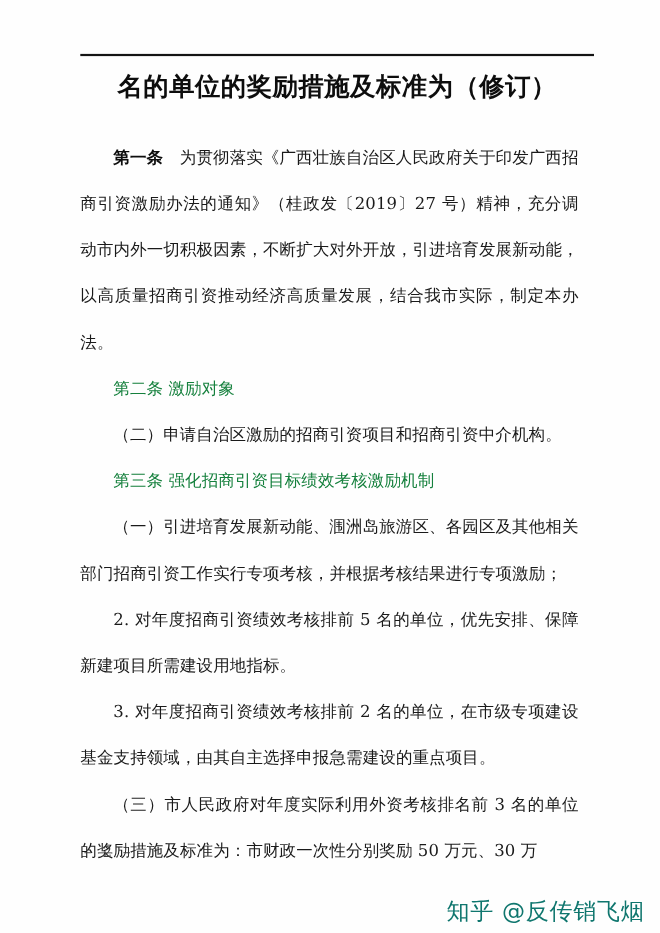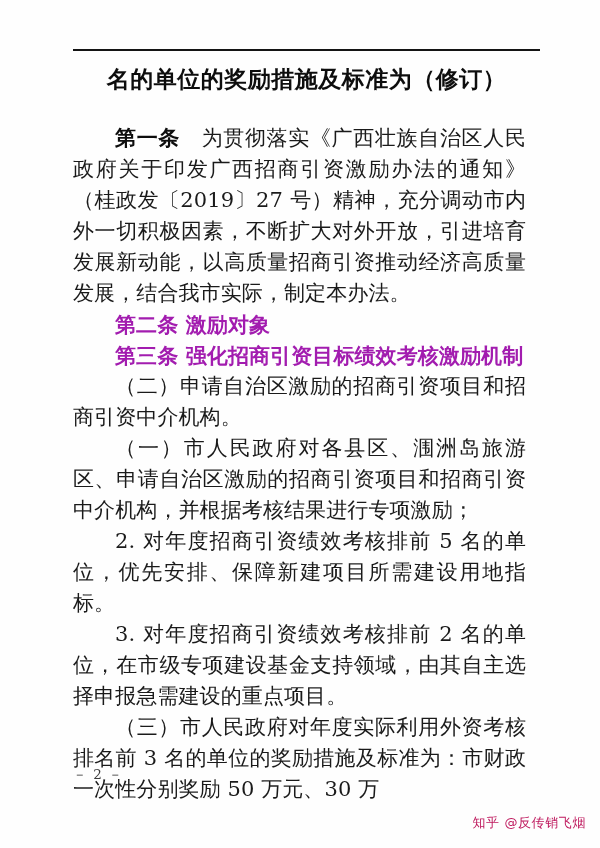--- a/index.html
+++ b/index.html
@@ -50,38 +50,38 @@
 
   
   .body-block {
     position: absolute;
     left: 73px;
     top: 122px;
     width: 453px;
   }
 
   .para {
-    font-size: 21px;
-    line-height: 31px;
+    font-size: 15px;
+    line-height: 42px;
     text-align: justify;
     text-justify: inter-character;
     text-align-last: left;
     margin: 0;
     color: #1a1a1a;
     letter-spacing: 0.1px;
   }
 
   .para.indent {
     text-indent: 2em;
   }
 
   .para.heading {
-    font-weight: bold;
+    font-weight: normal;
     text-indent: 2em;
-    color: #a21caf;
+    color: #15803d;
     text-align: center;
   }
 
   .lead {
     font-weight: bold;
     color: #0d0d0d;
   }
 
   
   .page-number {
@@ -92,22 +92,22 @@
     color: #3a3a3a;
     letter-spacing: 1.2px;
     font-family: "DejaVu Serif", "Liberation Serif", serif;
   }
 
   
   .watermark {
     position: absolute;
     right: 14px;
     top: 814px;
-    font-size: 13px;
-    color: #be185d;
+    font-size: 21px;
+    color: #0f766e;
     letter-spacing: 0.6px;
     font-family: "DejaVu Sans", "Liberation Sans", sans-serif;
     white-space: nowrap;
     user-select: none;
   }
 </style>
 </head>
 <body>
 
 <div class="page">
@@ -116,25 +116,25 @@
 
   <div class="doc-title">名的单位的奖励措施及标准为（修订）</div>
 
   <div class="body-block">
 
     <p class="para indent"><span class="lead">第一条</span><span>　为贯彻落实《广西壮族自治区人民政府关于印发广西招商引资激励办法的通知》（桂政发〔2019〕27 号）精神，充分调动市内外一切积极因素，不断扩大对外开放，引进培育发展新动能，以高质量招商引资推动经济高质量发展，结合我市实际，制定本办法。</span></p>
 
     <p class="para heading">第二条 激励对象</p>
 
 
+    <p class="para indent">（二）申请自治区激励的招商引资项目和招商引资中介机构。</p>
+
     <p class="para heading">第三条 强化招商引资目标绩效考核激励机制</p>
 
-    <p class="para indent">（二）申请自治区激励的招商引资项目和招商引资中介机构。</p>
-
-    <p class="para indent">（一）市人民政府对各县区、涠洲岛旅游区、申请自治区激励的招商引资项目和招商引资中介机构，并根据考核结果进行专项激励；</p>
+    <p class="para indent">（一）引进培育发展新动能、涠洲岛旅游区、各园区及其他相关部门招商引资工作实行专项考核，并根据考核结果进行专项激励；</p>
 
 
 
     <p class="para indent">2. 对年度招商引资绩效考核排前 5 名的单位，优先安排、保障新建项目所需建设用地指标。</p>
 
     <p class="para indent">3. 对年度招商引资绩效考核排前 2 名的单位，在市级专项建设基金支持领域，由其自主选择申报急需建设的重点项目。</p>
 
     <p class="para indent">（三）市人民政府对年度实际利用外资考核排名前 3 名的单位的奖励措施及标准为：市财政一次性分别奖励 50 万元、30 万</p>
 
   </div>

